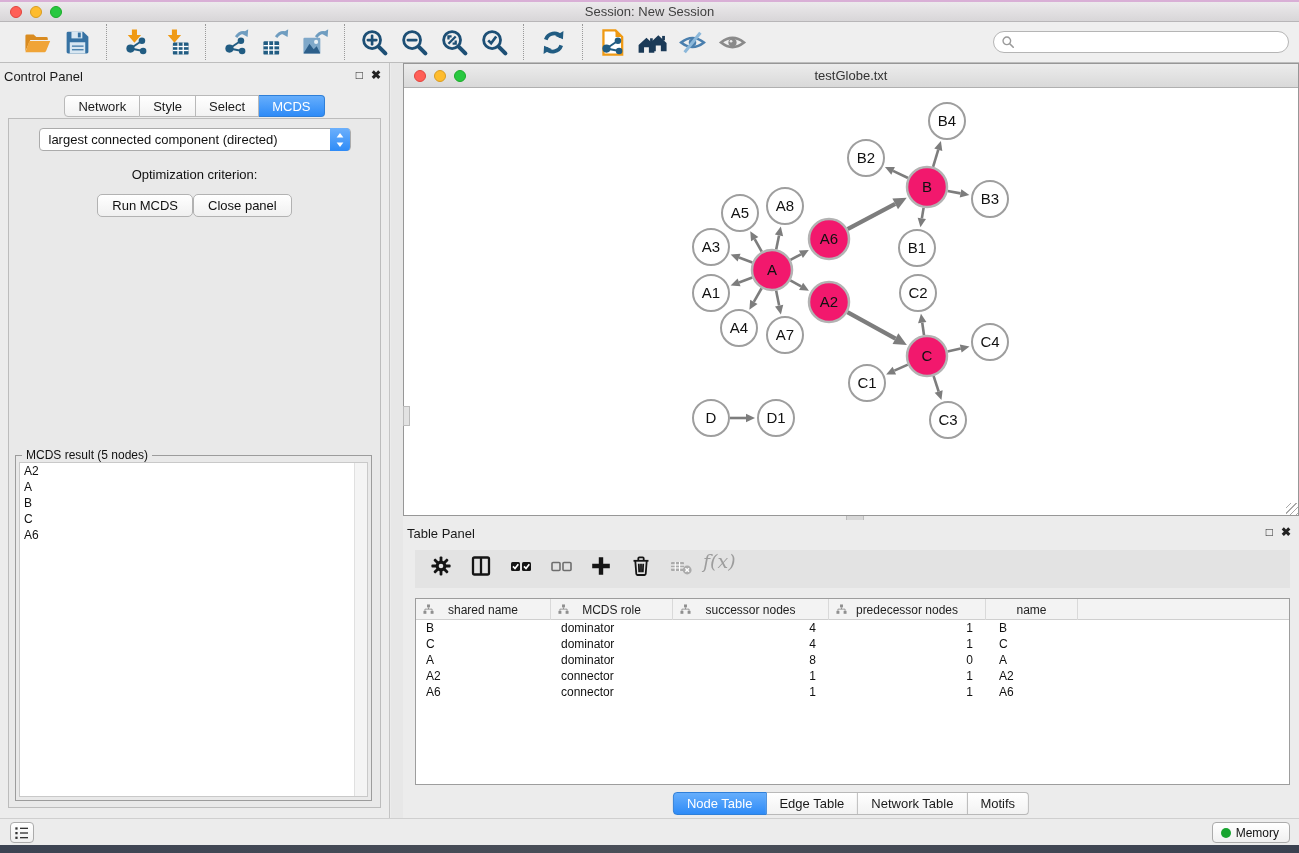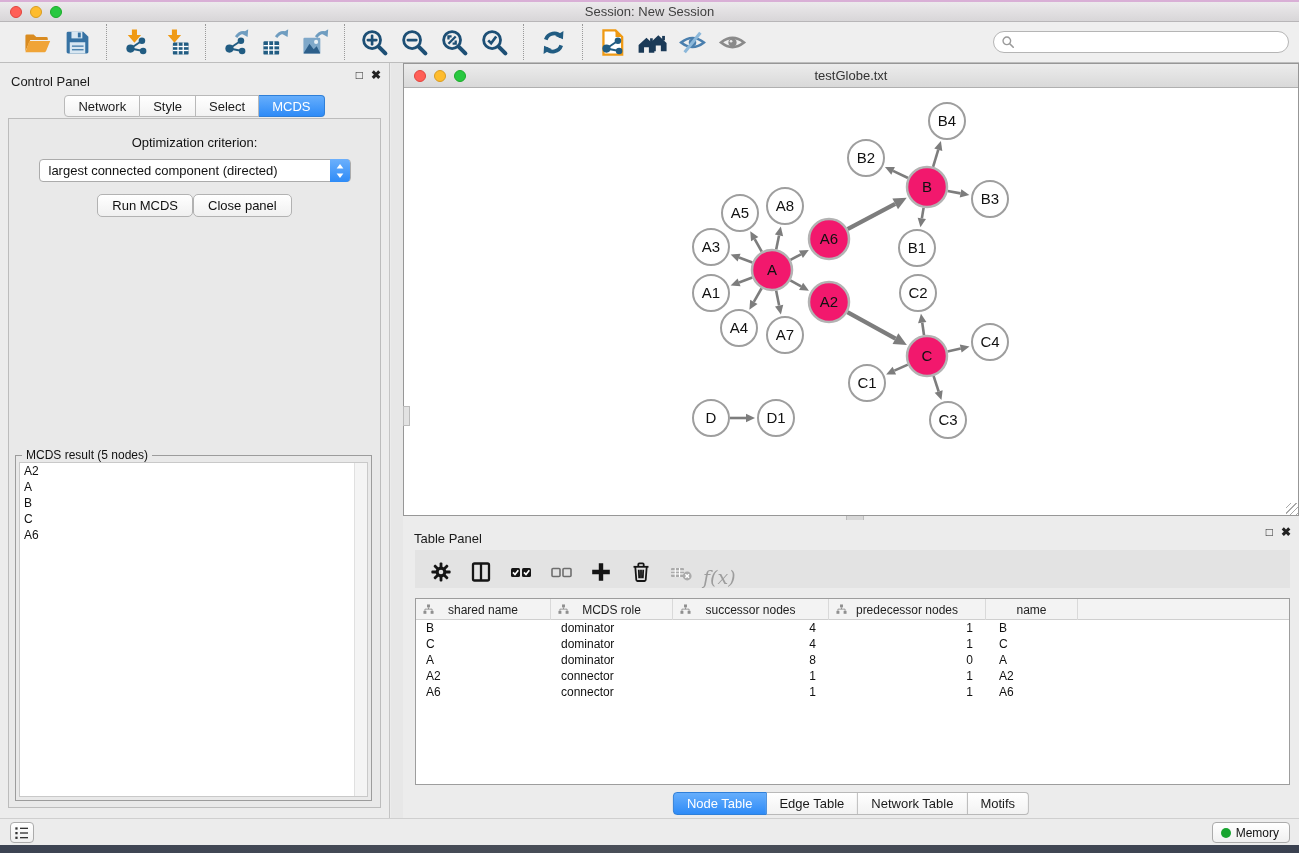--- a/index.html
+++ b/index.html
@@ -32,21 +32,21 @@
     padding-left:26px; font-size:12px; color:#333; outline:none; }
   #search-icon { position:absolute; left:8px; top:4px; width:14px; height:14px; }
 
   
   #main { position:absolute; left:0; top:63px; width:1299px; height:755px; }
   #control-panel { position:absolute; left:0; top:0; width:390px; height:755px; background:#ececec; border-right:1px solid #c4c4c4; }
   #v-gap { position:absolute; left:391px; top:0; width:12px; height:755px; background:#e7e7e7; }
   #right-col { position:absolute; left:403px; top:0; width:896px; height:755px; }
 
   
-  .panel-header { height:26px; display:flex; align-items:flex-end; padding:0 11px; font-size:13px; color:#1a1a1a; position:relative; }
+  .panel-header { height:26px; display:flex; align-items:center; padding:0 4px; font-size:13px; color:#1a1a1a; position:relative; }
   .panel-controls { position:absolute; right:8px; top:5px; display:flex; gap:8px; }
   .wc { font-size:12px; color:#222; line-height:14px; cursor:pointer; font-weight:bold; }
 
   
   .seg-row { display:flex; justify-content:center; margin-top:6px; }
   .seg { height:22px; padding:0 13px; background:linear-gradient(#ffffff,#f2f2f2); border:1px solid #b9b9b9; border-left:none;
     font-size:13px; color:#1a1a1a; display:flex; align-items:center; cursor:pointer; }
   .seg:first-child { border-left:1px solid #b9b9b9; border-radius:4px 0 0 4px; }
   .seg:last-child { border-radius:0 4px 4px 0; }
   .seg.active { background:linear-gradient(#66aefc,#2e8bf7); color:#fff; border-color:#2f7fd8; }
@@ -75,21 +75,21 @@
   #nw-titlebar .lights { top:6px; }
   #nw-canvas { position:absolute; left:0; top:25px; right:0; bottom:0; background:#fff; overflow:hidden; }
   #graph-svg { position:absolute; left:0; top:0; }
   #nw-left-grip { position:absolute; left:-1px; top:342px; width:7px; height:20px; background:#e2e2e2; border:1px solid #bbb; }
   #nw-resize { position:absolute; right:0; bottom:0; width:12px; height:12px;
     background:repeating-linear-gradient(135deg, transparent 0 3px, #a9a9a9 3px 4px); }
   #h-grip { position:absolute; left:443px; top:453px; width:18px; height:4px; background:#d7d7d7; border-left:1px solid #bbb; border-right:1px solid #bbb; }
 
   
   #table-panel { position:absolute; left:0; top:457px; width:896px; height:298px; background:#ececec; }
-  #tp-toolbar { position:absolute; left:12px; right:9px; top:30px; height:38px; background:#e3e3e3; display:flex; align-items:flex-end; padding-left:8px; gap:4px; }
+  #tp-toolbar { position:absolute; left:12px; right:9px; top:30px; height:38px; background:#e3e3e3; display:flex; align-items:flex-start; padding-left:8px; gap:4px; }
   .tp-btn { width:36px; height:32px; display:flex; align-items:center; justify-content:center; cursor:pointer; }
   .tp-btn svg { width:24px; height:24px; }
   .fx { font-family:"DejaVu Serif", serif; font-style:italic; font-size:19px; color:#9d9d9d; }
   #tp-table { position:absolute; left:12px; right:9px; top:78px; height:187px; background:#fff; border:1px solid #9d9d9d; overflow:hidden; }
   #tp-head { display:flex; height:21px; background:#f3f3f3; border-bottom:1px solid #cfcfcf; }
   .th { position:relative; display:flex; align-items:center; justify-content:center; font-size:12px; color:#222;
     border-right:1px solid #d9d9d9; height:21px; }
   .th .hier { position:absolute; left:7px; top:5px; width:11px; height:11px; }
   .tr { display:flex; height:16px; align-items:center; }
   .td { font-size:12px; color:#111; height:16px; line-height:16px; white-space:nowrap; overflow:hidden; }
@@ -316,30 +316,30 @@
           <span class="wc">✖</span>
         </div>
       </div>
       <div class="seg-row" id="cp-tabs">
           <div class="seg">Network</div>
           <div class="seg">Style</div>
           <div class="seg">Select</div>
           <div class="seg active">MCDS</div>
         </div>
       <div id="cp-content">
-        <div id="opt-label">Optimization criterion:</div>
         <div id="criterion-select">
           <span>largest connected component (directed)</span>
           <div id="criterion-stepper">
             <svg viewBox="0 0 10 16">
                 <path d="M5 1 L8.4 5.6 H1.6 Z" fill="#fff"></path>
                 <path d="M5 15 L1.6 10.4 H8.4 Z" fill="#fff"></path>
               </svg>
           </div>
         </div>
+        <div id="opt-label">Optimization criterion:</div>
         <div class="btn-row">
           <div class="push-btn">Run MCDS</div>
           <div class="push-btn">Close panel</div>
         </div>
         <div id="result-group">
           <div id="result-legend">MCDS result (5 nodes)</div>
           <div id="result-list">
             <div id="result-items">
                 <div class="result-item">A2</div>
                 <div class="result-item">A</div>

